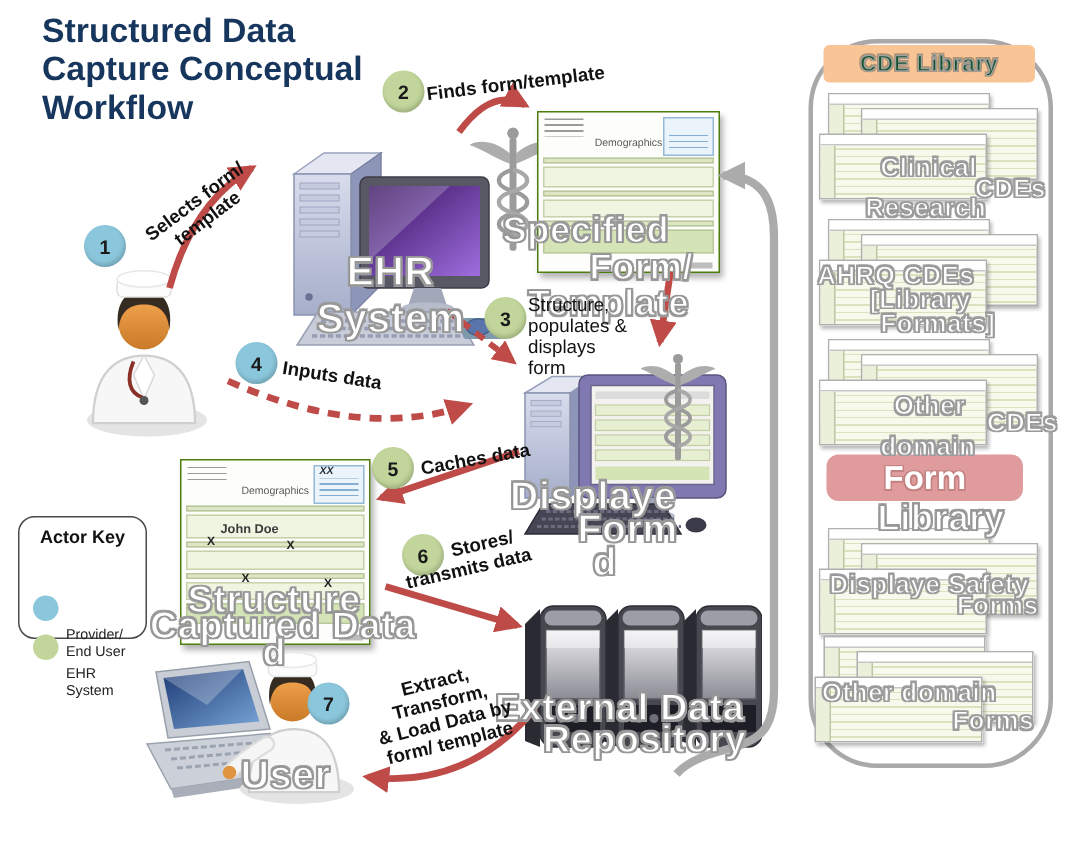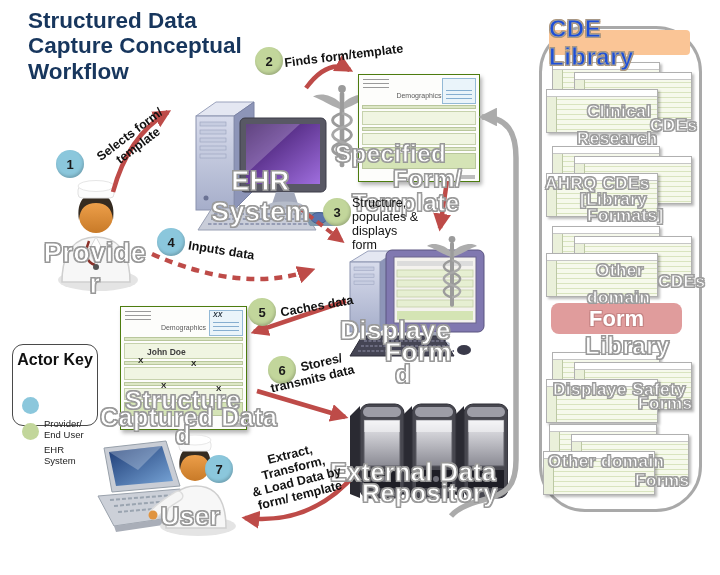--- a/index.html
+++ b/index.html
@@ -26,33 +26,33 @@
   .step.blue  { background:#8BC7DC; }
   .step.green { background:#C2D69B; }
 
   
   .steptext { position:absolute; font-size:12.5px; font-weight:500; color:#111; line-height:1.12; z-index:7; }
   .stline { display:block; white-space:nowrap; }
 
   
   .actorkey { position:absolute; left:12px; top:344px; width:86px; height:82px; background:#fff;
               border:1.5px solid #4a4a4a; border-radius:11px; z-index:7; }
-  .ak-title { text-align:center; font-size:16px; font-weight:bold; color:#111; margin-top:6px; }
+  .ak-title { text-align:center; font-size:12px; font-weight:bold; color:#111; margin-top:6px; }
   .ak-item { position:absolute; left:9px; display:flex; align-items:center; }
   .ak-dot { width:17px; height:17px; border-radius:50%; margin-right:5px; flex:0 0 auto; }
   .ak-dot.blue { background:#8BC7DC; } .ak-dot.green { background:#C2D69B; }
   .ak-lbl { font-size:9.5px; line-height:1.12; color:#222;margin-top:48px; }
   .ak-lbl span { display:block; white-space:nowrap; }
 
   
   .cde-panel { position:absolute; left:539px; top:26px; width:163px; height:486px; background:#fff;
                border:3px solid #a9a9a9; border-radius:46px; z-index:0; }
   .cde-badge { position:absolute; left:549px; top:30px; width:141px; height:25px; background:#FAC596;
                border-radius:4px; z-index:6; display:flex; align-items:center; justify-content:center; }
-  .cde-badge-text { font-size:24px; font-weight:bold; color:#1d4ed8; letter-spacing:.5px;
+  .cde-badge-text { font-size:15px; font-weight:bold; color:#14532d; letter-spacing:.5px;
                -webkit-text-stroke:0.9px #a0a0a0;
                text-shadow:-1px -1px 0 #ad9170,1px -1px 0 #ad9170,-1px 1px 0 #ad9170,1px 1px 0 #ad9170; }
   .form-badge { position:absolute; left:551px; top:303px; width:131px; height:31px; background:#E09C9C;
                border-radius:8px; z-index:6; display:flex; align-items:center; justify-content:center; }
   .form-badge-text { font-size:22px; font-weight:bold; color:#fff;
                text-shadow:-1px -1px 0 #c48383,1px -1px 0 #c48383,-1px 1px 0 #c48383,1px 1px 0 #c48383; }
 
   
   .stack { position:absolute; z-index:1; }
   .sform { position:absolute; border:1px solid #b0b0b0; box-shadow:1.5px 2px 2.5px rgba(0,0,0,.28);
@@ -369,24 +369,20 @@
     <path d="M 113 192 Q 128 136 168 112" fill="none" stroke="#BE4B48" stroke-width="4.5" marker-end="url(#ah)"></path>
     <path d="M 306 88 Q 328 58 350 70" fill="none" stroke="#BE4B48" stroke-width="4.5" marker-end="url(#ah)"></path>
     <path d="M 298 207 L 342 241" fill="none" stroke="#BE4B48" stroke-width="4" stroke-dasharray="7 5" marker-end="url(#ah)"></path>
     <path d="M 447 181 L 440 228" fill="none" stroke="#BE4B48" stroke-width="4.5" marker-end="url(#ah)"></path>
     <path d="M 152 254 Q 242 294 312 270" fill="none" stroke="#BE4B48" stroke-width="4.5" stroke-dasharray="8 6" marker-end="url(#ah)"></path>
     <path d="M 346 301 L 254 332" fill="none" stroke="#BE4B48" stroke-width="4.5" marker-end="url(#ah)"></path>
     <path d="M 257 391 L 345 417" fill="none" stroke="#BE4B48" stroke-width="4.5" marker-end="url(#ah)"></path>
     <path d="M 357 472 Q 312 526 245 518" fill="none" stroke="#BE4B48" stroke-width="4.5" marker-end="url(#ah)"></path>
   </svg>
 
-  <div class="olabel" style="left:25px;top:238px;width:140px;text-align:center;font-size:27px;line-height:1.15;white-space:normal">
-    <span style="position:static">Provide</span>
-    <span style="position:static">r</span>
-  </div>
   <div class="olabel" style="left:198px;top:166px;width:125px;text-align:center;font-size:27px;line-height:1.15;white-space:normal">
     <span style="position:static">EHR</span>
     <span style="position:static">System</span>
   </div>
   <div class="olabel" style="left:335px;top:140px;font-size:24px;">
     <span style="left:0;top:0">Specified</span>
     <span style="left:58px;top:25px">Form/</span>
     <span style="left:17px;top:49px">Template</span>
   </div>
   <div class="olabel lab-big" style="left:340px;top:315px;">

